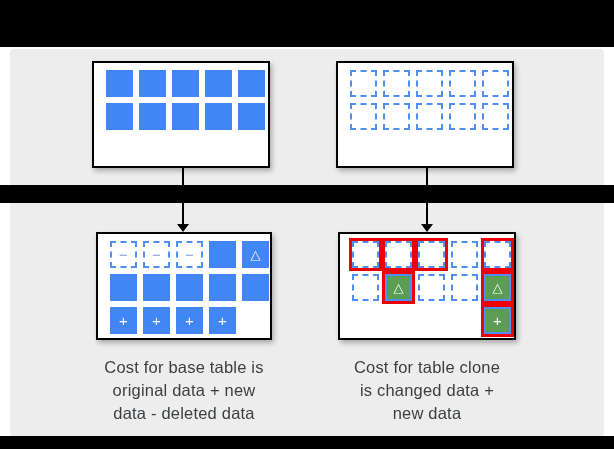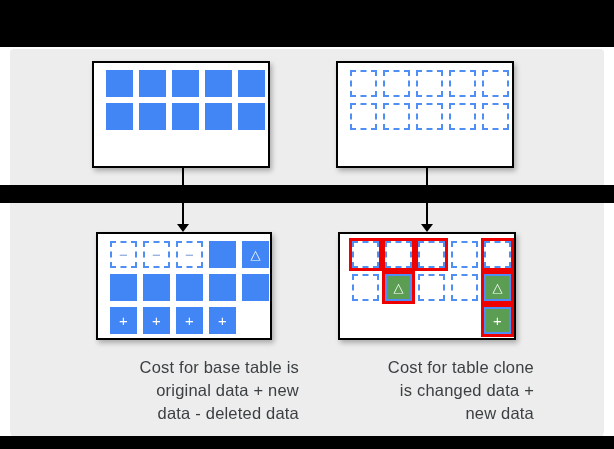--- a/index.html
+++ b/index.html
@@ -44,26 +44,26 @@
   #connector-left{left:182px;top:168px;height:57px;}
   #connector-right{left:426px;top:168px;height:57px;}
   .arrow-head{
     position:absolute;width:0;height:0;
     border-left:6px solid transparent;border-right:6px solid transparent;
     border-top:8px solid #000;
   }
   #arrow-left{left:177px;top:224px;}
   #arrow-right{left:421px;top:224px;}
   .caption{
-    position:absolute;top:356px;width:230px;text-align:right;
+    position:absolute;top:356px;width:230px;text-align:center;
     color:var(--text);font-size:16.5px;line-height:23px;
     white-space:pre-line;letter-spacing:0.2px;
   }
   #caption-base{left:69px;}
-  #caption-clone{left:304px;}
+  #caption-clone{left:312px;}
 </style>
 </head>
 <body>
 
 <div id="top-bar" class="bar"></div>
 <div id="gray-card"></div>
 
 <div id="box-base-before" class="panel-box">
   <div class="grid">
       <div class="cell solid"></div>

